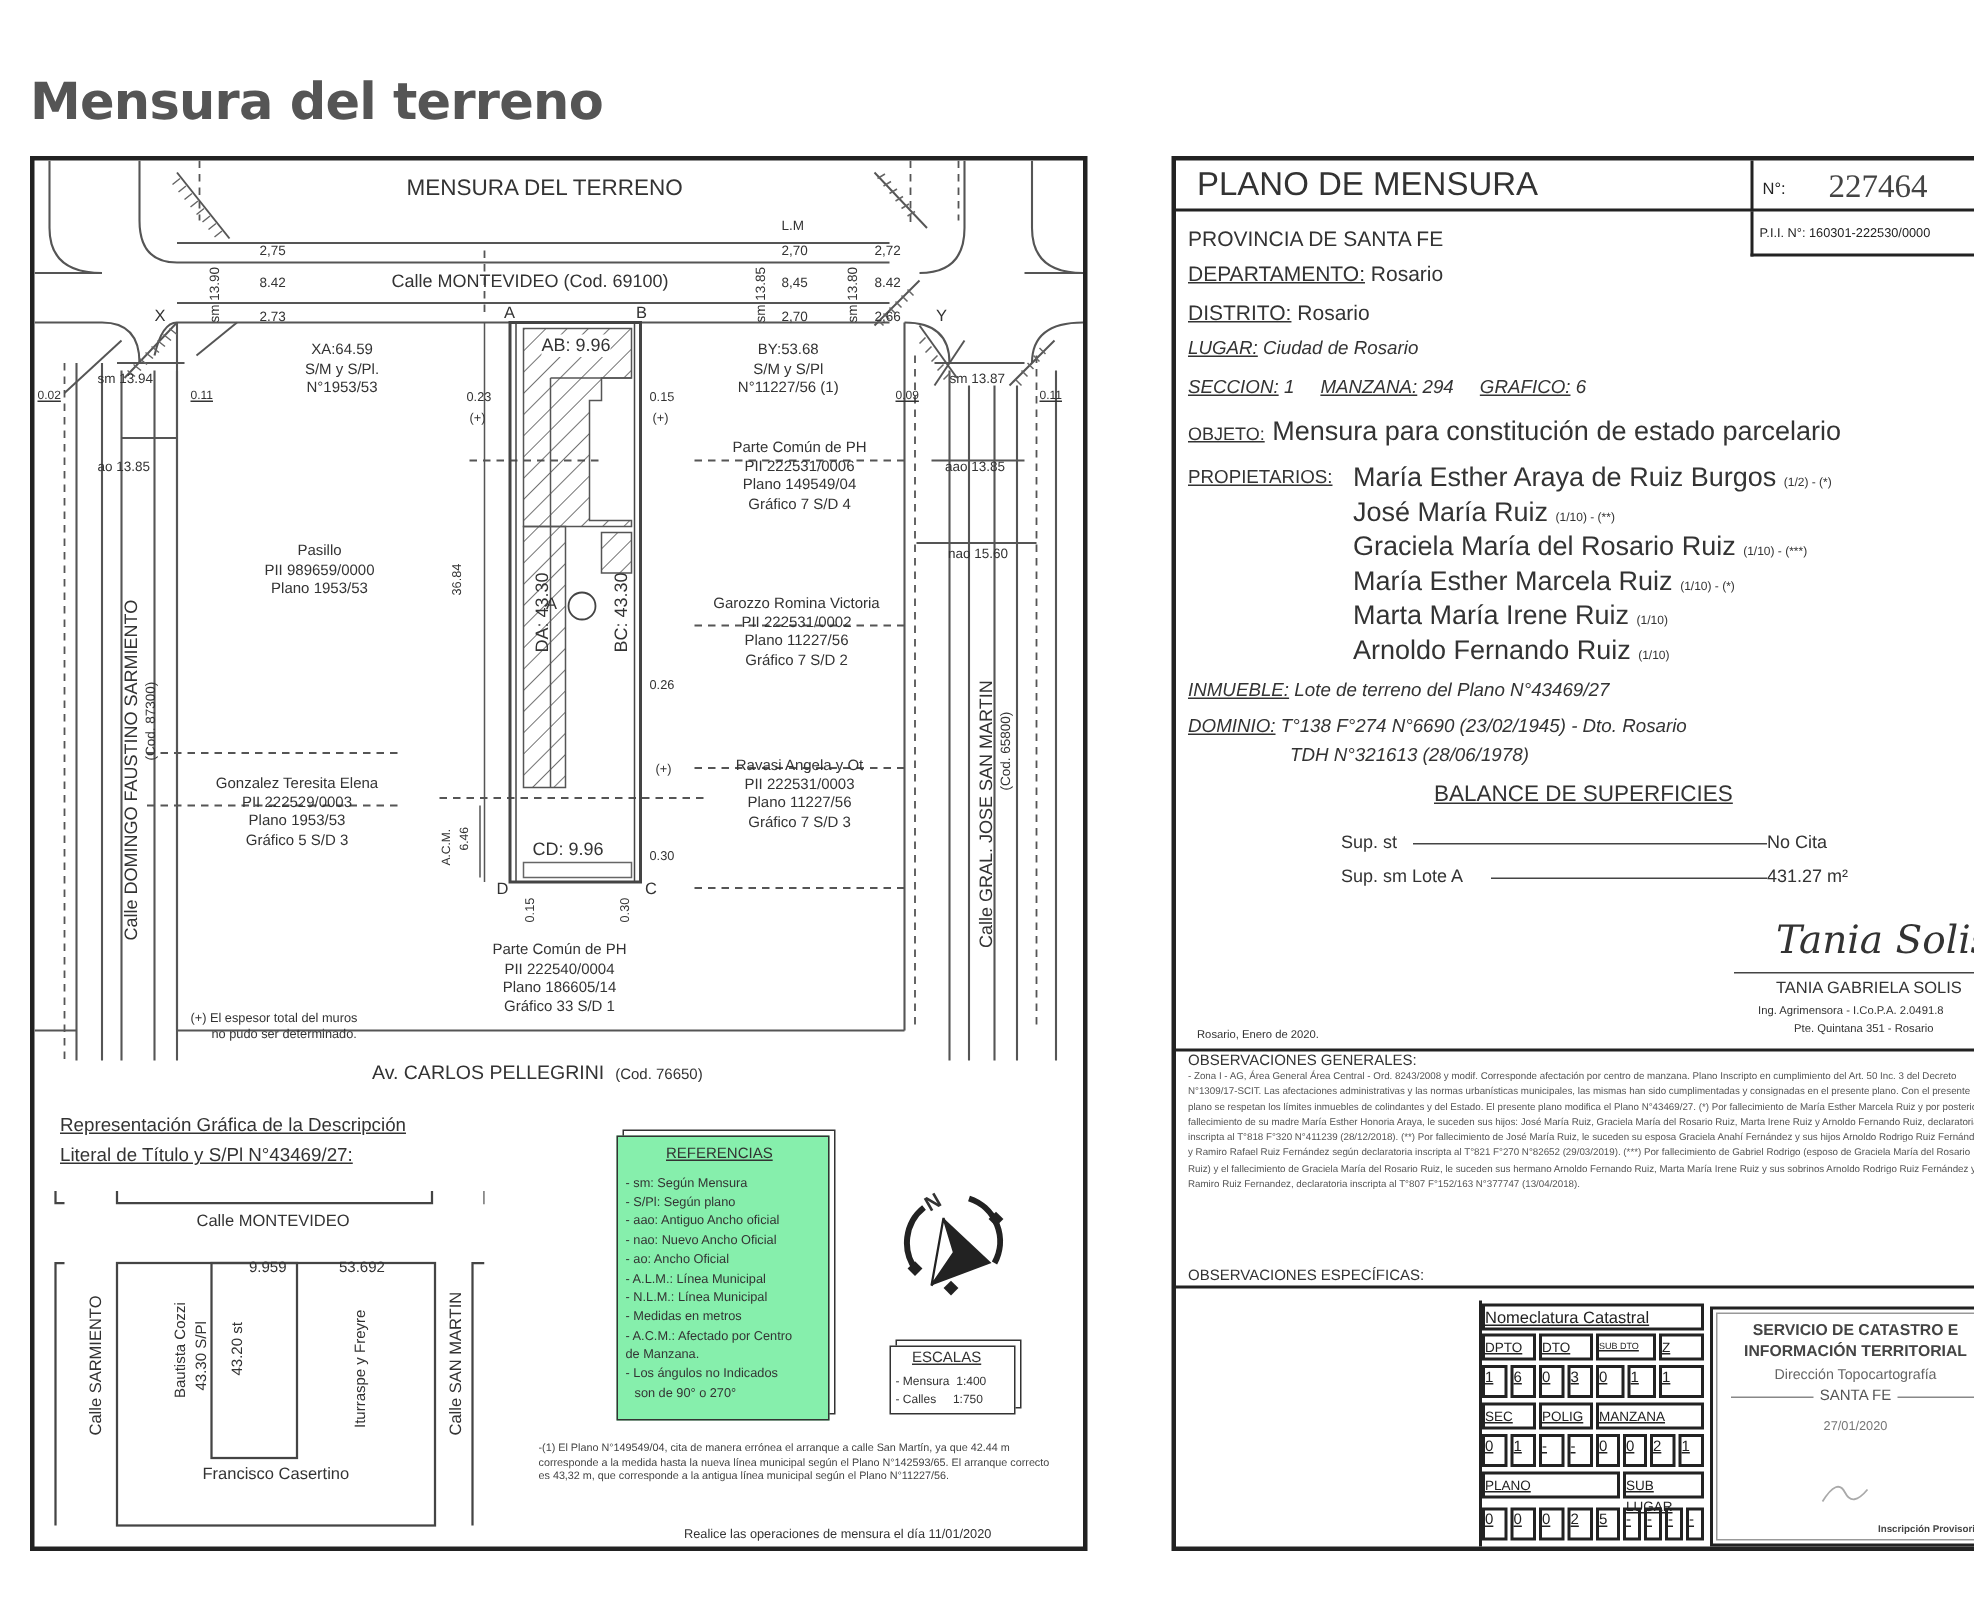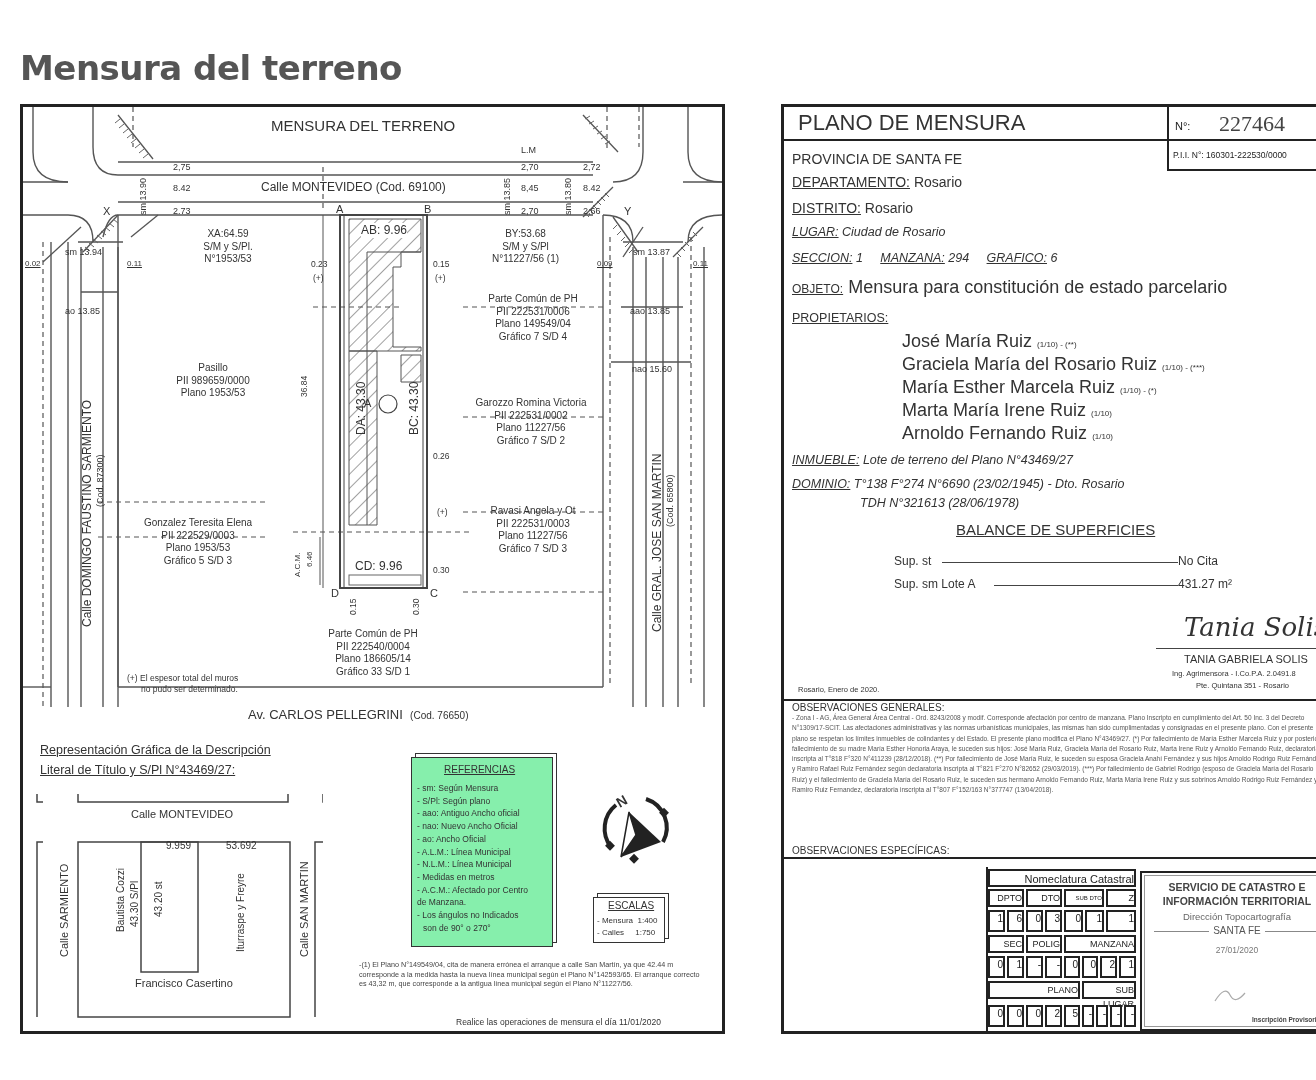--- a/index.html
+++ b/index.html
@@ -20,21 +20,21 @@
   .r-no-val { position: absolute; left: 50px; top: 4px; font-size: 22px; font-family: "Liberation Serif", serif; color: #444; }
   .r-pii { position: absolute; right: 0; top: 34px; width: 167px; height: 30px; border-left: 2px solid #222; border-bottom: 2px solid #222; font-size: 8.5px; padding: 9px 4px; white-space: nowrap; }
   .r-line { position: absolute; left: 8px; font-size: 14px; color: #333; white-space: nowrap; }
   .r-small { font-size: 12.5px; font-style: italic; }
   .r-key { text-decoration: underline; }
   .owner { position: absolute; left: 118px; font-size: 18px; color: #333; white-space: nowrap; }
   .owner .frac { font-size: 8px; }
   .r-box-obs { position: absolute; left: 0; top: 592px; width: 100%; height: 160px; border-top: 2px solid #222; border-bottom: 2px solid #222; }
   .obs-title { position: absolute; left: 8px; font-size: 10px; color: #333; }
   .obs-text { position: absolute; left: 8px; top: 12px; right: 8px; font-size: 6.5px; line-height: 10.3px; color: #555; filter: blur(0.35px); }
-  .grid-cell { position: absolute; border: 2px solid #222; font-size: 10px; text-align: right; line-height: 14px; }
+  .grid-cell { position: absolute; border: 2px solid #222; font-size: 10px; text-align: left; line-height: 14px; text-decoration: underline; }
 </style>
 </head>
 <body>
 
 <div class="page-title">Mensura del terreno</div>
 
 <div id="left-sheet" class="sheet">
   <svg width="699" height="924" viewBox="0 0 699 924" style="position:absolute;left:0;top:0">
     <defs>
       <pattern id="hatch" width="10" height="10" patternUnits="userSpaceOnUse" patternTransform="rotate(45)">
@@ -300,21 +300,21 @@
     <path d="M20 60 A30 30 0 0 1 25 18" stroke="#222" stroke-width="4" fill="none"></path>
     <path d="M55 12 A30 30 0 0 1 72 55" stroke="#222" stroke-width="4" fill="none"></path>
     <polygon points="38,25 70,55 30,70" fill="#222"></polygon>
     <polygon points="38,25 45,48 30,70" fill="#fff" stroke="#222" stroke-width="1.5"></polygon>
     <rect x="16" y="55" width="7" height="7" fill="#222" transform="rotate(45 19 58)"></rect>
     <rect x="70" y="22" width="7" height="7" fill="#222" transform="rotate(45 73 25)"></rect>
     <rect x="40" y="68" width="7" height="7" fill="#222" transform="rotate(45 43 71)"></rect>
   </svg>
   <div class="t" style="left:594px;top:686px;font-size:14px;font-weight:bold;transform:rotate(-30deg)">N</div>
 
-  <div class="abs" style="left:570px;top:790px;width:72px;height:46px;border:1.5px solid #333;box-shadow:4px -4px 0 -1px #fff,4px -4px 0 0 #333;background:#fff">
+  <div class="abs" style="left:570px;top:790px;width:84px;height:46px;border:1.5px solid #333;box-shadow:4px -4px 0 -1px #fff,4px -4px 0 0 #333;background:#fff">
     <div class="t u" style="left:14px;top:2px;font-size:10px">ESCALAS</div>
     <div class="t" style="left:3px;top:18px;font-size:8px"><span>- Mensura</span>&nbsp;&nbsp;<span>1:400</span></div>
     <div class="t" style="left:3px;top:30px;font-size:8px"><span>- Calles</span>&nbsp;&nbsp;&nbsp;&nbsp;&nbsp;<span>1:750</span></div>
   </div>
 
   <div class="abs" style="left:336px;top:853px;width:350px;font-size:7.2px;line-height:9.5px;color:#444">-(1) El Plano N°149549/04, cita de manera errónea el arranque a calle San Martín, ya que 42.44 m corresponde a la medida hasta la nueva línea municipal según el Plano N°142593/65. El arranque correcto es 43,32 m, que corresponde a la antigua línea municipal según el Plano N°11227/56.</div>
   <div class="t" style="left:433px;top:910px;font-size:8.5px">Realice las operaciones de mensura el día 11/01/2020</div>
 </div>
 
 <div id="right-sheet" class="sheet">
@@ -332,20 +332,21 @@
   <div class="r-line" style="top:93px"><span class="r-key">DISTRITO:</span> <span>Rosario</span></div>
   <div class="r-line r-small" style="top:118px"><span class="r-key">LUGAR:</span> <span>Ciudad de Rosario</span></div>
   <div class="r-line r-small" style="top:144px">
     <span class="r-key">SECCION:</span> <span>1</span>&nbsp;&nbsp;&nbsp;&nbsp;
     <span class="r-key">MANZANA:</span> <span>294</span>&nbsp;&nbsp;&nbsp;&nbsp;
     <span class="r-key">GRAFICO:</span> <span>6</span>
   </div>
   <div class="r-line" style="top:170px;font-size:18px"><span class="r-key" style="font-size:12px">OBJETO:</span> <span>Mensura para constitución de estado parcelario</span></div>
 
   <div class="r-line" style="top:204px;font-size:12.5px"><span class="r-key">PROPIETARIOS:</span></div>
+  <div class="owner" style="top:201px"><span>María Esther Araya de Ruiz Burgos</span> <span class="frac">(1/2) - (*)</span></div>
   <div class="owner" style="top:224px"><span>José María Ruiz</span> <span class="frac">(1/10) - (**)</span></div>
   <div class="owner" style="top:247px"><span>Graciela María del Rosario Ruiz</span> <span class="frac">(1/10) - (***)</span></div>
   <div class="owner" style="top:270px"><span>María Esther Marcela Ruiz</span> <span class="frac">(1/10) - (*)</span></div>
   <div class="owner" style="top:293px"><span>Marta María Irene Ruiz</span> <span class="frac">(1/10)</span></div>
   <div class="owner" style="top:316px"><span>Arnoldo Fernando Ruiz</span> <span class="frac">(1/10)</span></div>
 
   <div class="r-line r-small" style="top:346px"><span class="r-key">INMUEBLE:</span> <span>Lote de terreno del Plano N°43469/27</span></div>
   <div class="r-line r-small" style="top:370px"><span class="r-key">DOMINIO:</span> <span>T°138 F°274  N°6690 (23/02/1945) - Dto. Rosario</span></div>
   <div class="r-line r-small" style="top:389px;left:76px">TDH N°321613 (28/06/1978)</div>
 

